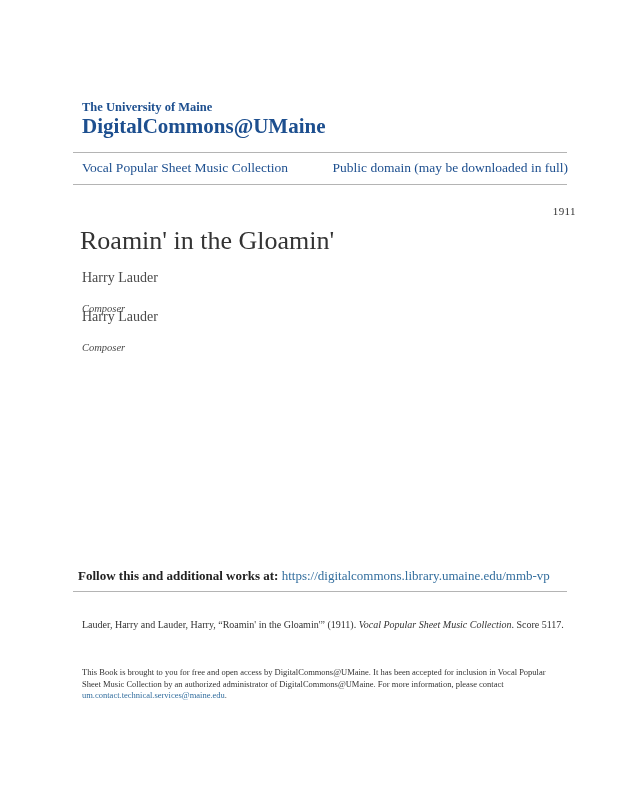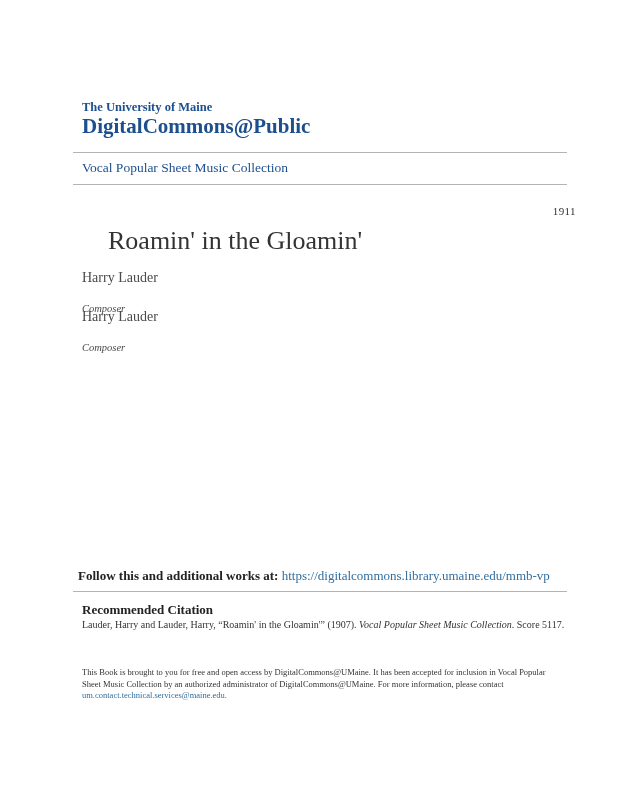--- a/index.html
+++ b/index.html
@@ -41,21 +41,21 @@
     display: flex;
     justify-content: space-between;
     align-items: baseline;
     font-size: 13.5px;
     color: #1d4f8f;
     padding-left: 8px;
     box-sizing: border-box;
   }
 
   .year { top: 205px; font-size: 11px; color: #333333; padding-left: 8px; letter-spacing: 0.4px; text-align: right; }
-  .title { top: 226px; font-size: 26px; font-weight: normal; color: #333333; padding-left: 6px; margin-left: 28px; }
+  .title { top: 226px; font-size: 26px; font-weight: normal; color: #333333; padding-left: 6px; }
 
   .contributor-name { font-size: 14px; color: #4a4a4a; line-height: 16px; }
   .contributor-role { font-size: 10.5px; font-style: italic; color: #4a4a4a; line-height: 12px; margin-top: 17px; }
   .contributor-1 { top: 270px; padding-left: 8px; }
   .contributor-2 { top: 309px; padding-left: 8px; }
 
   .follow-line { top: 568px; font-size: 13px; color: #222222; padding-left: 4px; }
   .follow-label { font-weight: bold; }
   a, .link { color: #336e9e; text-decoration: none; cursor: pointer; }
 
@@ -66,26 +66,27 @@
 
   .footer-note { top: 667px; font-size: 8.5px; color: #333333; line-height: 11.5px; padding-left: 8px; width: 482px; }
 </style>
 </head>
 <body>
 
 <div class="page">
 
   <div class="block institution">The University of Maine</div>
 
-  <div class="block repository">DigitalCommons@Public</div>
+  <div class="block repository">DigitalCommons@UMaine</div>
 
   <div class="rule rule-1"></div>
 
   <div class="block collection-bar">
     <span>Vocal Popular Sheet Music Collection</span>
+    <span>Public domain (may be downloaded in full)</span>
   </div>
 
   <div class="rule rule-2"></div>
 
   <div class="block year">1911</div>
 
   <div class="block title">Roamin' in the Gloamin'</div>
 
   <div class="block contributor-1">
     <div class="contributor-name">Harry Lauder</div>
@@ -96,23 +97,22 @@
     <div class="contributor-name">Harry Lauder</div>
     <div class="contributor-role">Composer</div>
   </div>
 
   <div class="block follow-line">
     <span class="follow-label">Follow this and additional works at: </span><a>https://digitalcommons.library.umaine.edu/mmb-vp</a>
   </div>
 
   <div class="rule rule-3"></div>
 
-  <div class="block citation-heading">Recommended Citation</div>
 
   <div class="block citation-body">
-    <span>Lauder, Harry and Lauder, Harry, “Roamin' in the Gloamin'” (1907). </span><span class="italic">Vocal Popular Sheet Music Collection</span><span>. Score 5117.</span>
+    <span>Lauder, Harry and Lauder, Harry, “Roamin' in the Gloamin'” (1911). </span><span class="italic">Vocal Popular Sheet Music Collection</span><span>. Score 5117.</span>
   </div>
 
   <div class="block footer-note">
     <span>This Book is brought to you for free and open access by DigitalCommons@UMaine. It has been accepted for inclusion in Vocal Popular Sheet Music Collection by an authorized administrator of DigitalCommons@UMaine. For more information, please contact </span><a>um.contact.technical.services@maine.edu</a><span>.</span>
   </div>
 
 </div>
 
 </body></html>

